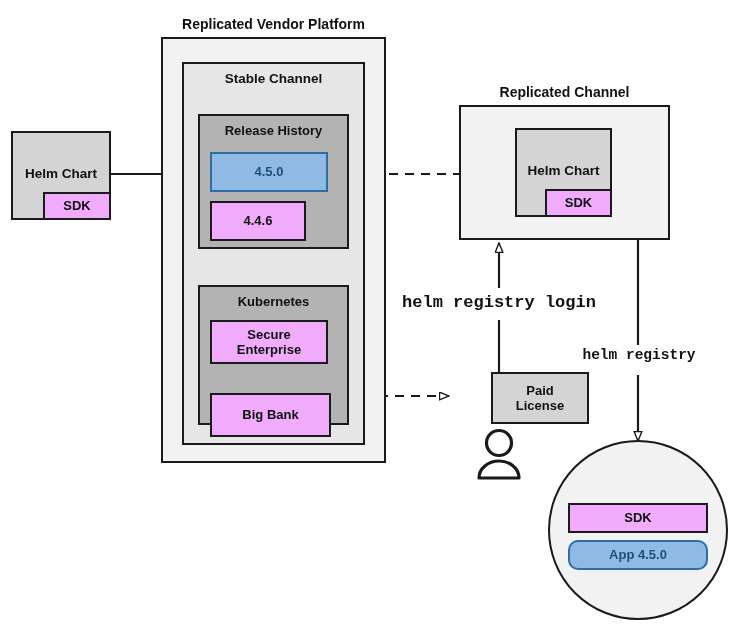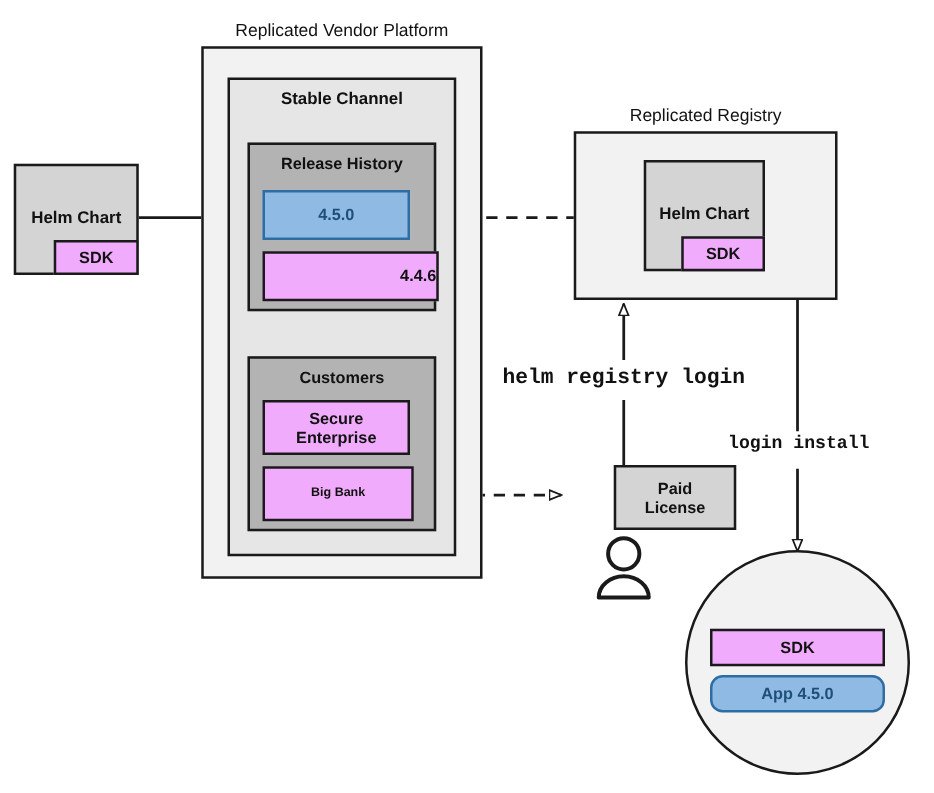--- a/index.html
+++ b/index.html
@@ -30,21 +30,21 @@
     display: flex;
     align-items: center;
     justify-content: center;
     text-align: center;
     font-weight: bold;
     color: #111111;
     line-height: 1.18;
   }
   .lbl {
     position: absolute;
-    font-weight: normal;
+    font-weight: bold;
     color: #111111;
     text-align: center;
     white-space: pre;
   }
   .mono {
     font-family: "Liberation Mono", "DejaVu Sans Mono", monospace;
     font-weight: bold;
     letter-spacing: 0px;
   }
   
@@ -124,64 +124,64 @@
   </div>
 
   <div class="box f-dark group" style="left:198px; top:114px; width:151px; height:135px; font-size:13px;">
     <span>Release History</span>
   </div>
 
   <div class="box f-blue" style="left:210px; top:152px; width:118px; height:40px; font-size:13px;">
     <span>4.5.0</span>
   </div>
 
-  <div class="box f-white" style="left:210px; top:201px; width:141px; height:40px; font-size:13px;justify-content:flex-end;">
+  <div class="box f-white" style="left:210px; top:201px; width:96px; height:40px; font-size:13px;">
     <span>4.4.6</span>
   </div>
 
   <div class="box f-dark group" style="left:198px; top:285px; width:151px; height:140px; font-size:13px;">
-    <span>Customers</span>
+    <span>Kubernetes</span>
   </div>
 
   <div class="box f-white" style="left:210px; top:320px; width:118px; height:44px; font-size:13px; white-space:pre-line;">
     <span style="white-space:pre-line;">Secure
 Enterprise</span>
   </div>
 
-  <div class="box f-white" style="left:210px; top:373px; width:121px; height:44px; font-size:10px;">
+  <div class="box f-white" style="left:210px; top:393px; width:121px; height:44px; font-size:13px;">
     <span>Big Bank</span>
   </div>
 
   <div class="box f-mid" style="left:11px; top:131px; width:100px; height:89px; font-size:13.5px; align-items:flex-start; padding-top:33px;">
     <span>Helm Chart</span>
   </div>
   <div class="box f-white" style="left:43px; top:192px; width:68px; height:28px; font-size:13px;">
     <span>SDK</span>
   </div>
 
-  <div class="lbl" style="left:459px; top:84px; width:211px; font-size:14px;">Replicated Registry</div>
+  <div class="lbl" style="left:459px; top:84px; width:211px; font-size:14px;">Replicated Channel</div>
 
   <div class="box f-lightest" style="left:459px; top:105px; width:211px; height:135px;"></div>
 
   <div class="box f-mid" style="left:515px; top:128px; width:97px; height:89px; font-size:13.5px; align-items:flex-start; padding-top:33px;">
     <span>Helm Chart</span>
   </div>
   <div class="box f-white" style="left:545px; top:189px; width:67px; height:28px; font-size:13px;">
     <span>SDK</span>
   </div>
 
   <div class="box f-mid" style="left:450px; top:372px; width:98px; height:52px; font-size:13px; white-space:pre-line;margin-left:41px;">
     <span style="white-space:pre-line;">Paid
 License</span>
   </div>
 
 
   <div class="lbl mono" style="left:389px; top:293px; width:220px; font-size:17px;">helm registry login</div>
 
-  <div class="lbl mono" style="left:569px; top:347px; width:140px; font-size:14.5px;">login install</div>
+  <div class="lbl mono" style="left:569px; top:347px; width:140px; font-size:14.5px;">helm registry</div>
 
   <div class="circle" style="left:548px; top:440px; width:180px; height:180px;"></div>
 
 
   <div class="box f-white" style="left:568px; top:503px; width:140px; height:30px; font-size:13px;">
     <span>SDK</span>
   </div>
 
   <div class="box f-blue" style="left:568px; top:540px; width:140px; height:30px; font-size:13px;border-radius:10px;">
     <span>App 4.5.0</span>

